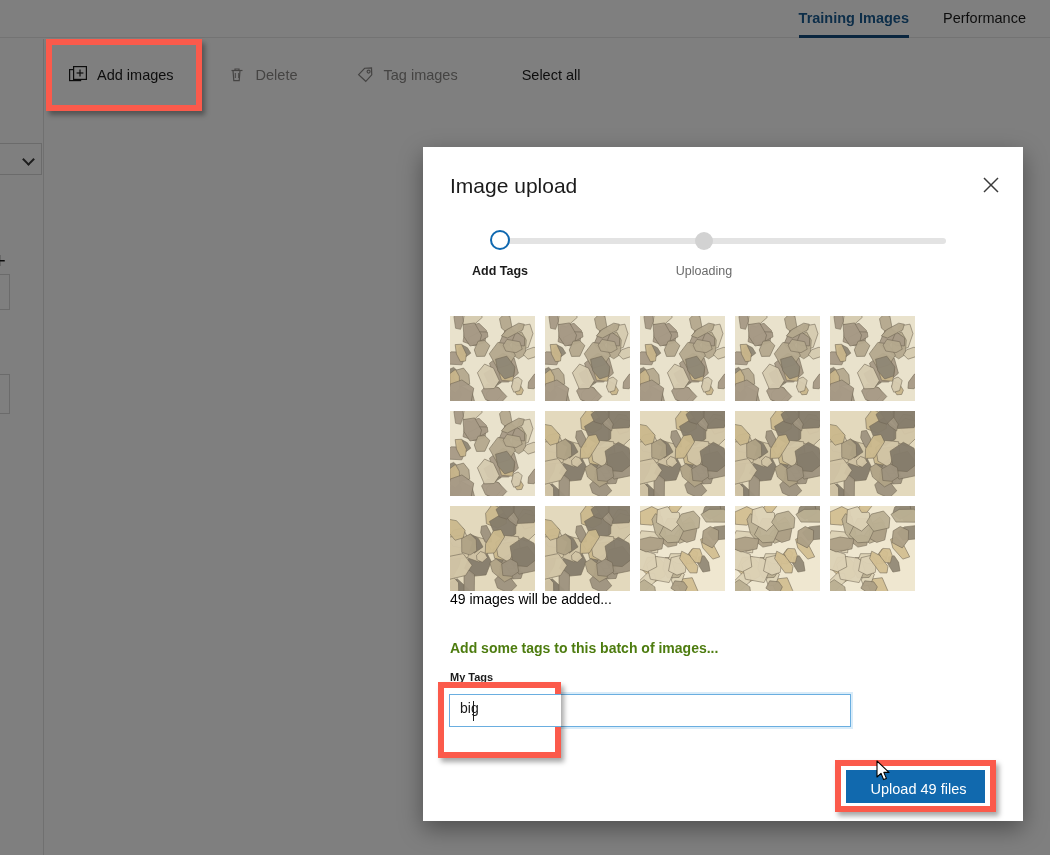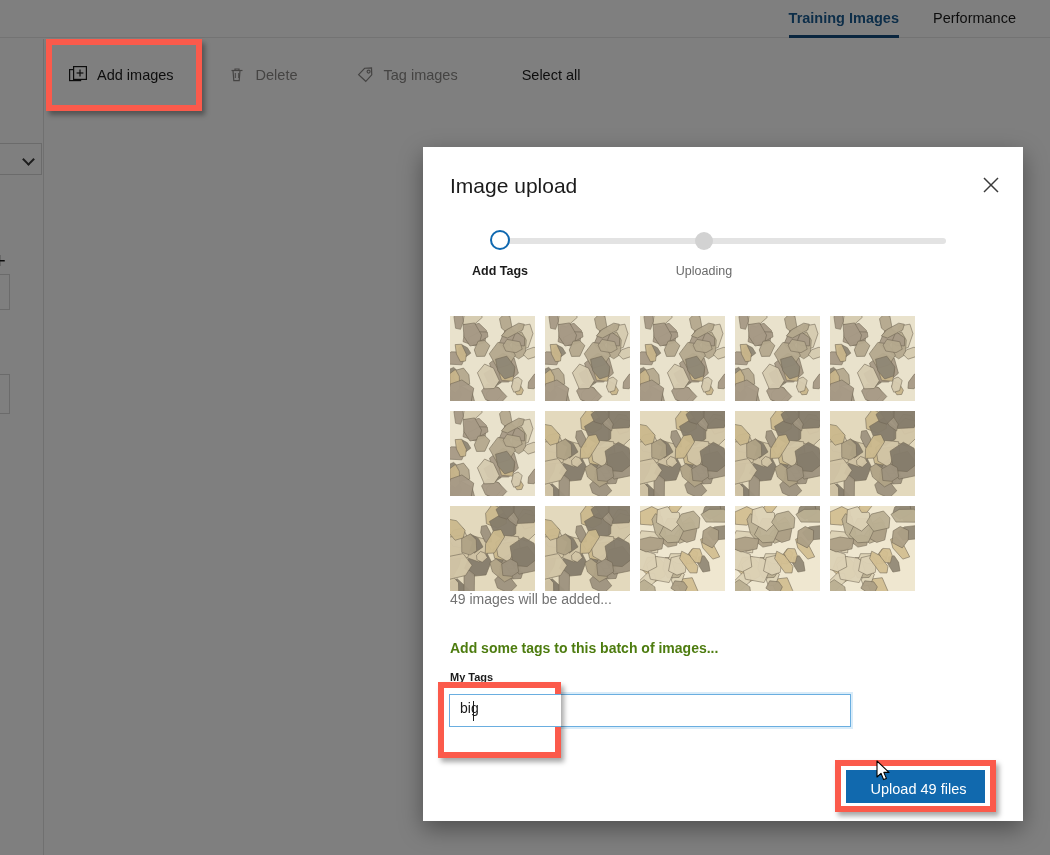--- a/index.html
+++ b/index.html
@@ -14,21 +14,21 @@
   #app-page {
     position: absolute; inset: 0;
     background: #ffffff;
   }
   .topbar {
     position: absolute; left: 0; top: 0; width: 1050px; height: 38px;
     background: #ffffff;
     border-bottom: 1px solid #e6e6e6;
   }
   .tabs {
-    position: absolute; right: 34px; top: 0; height: 38px;
+    position: absolute; right: 24px; top: 0; height: 38px;
     display: flex; align-items: flex-start; gap: 34px;
   }
   .tab {
     font-size: 14.5px; color: #1b1b1b; padding-top: 10px;
     height: 38px; position: relative; white-space: nowrap;
   }
   .tab.active { color: #1b5c92; font-weight: 600; }
   .tab.active::after {
     content: ""; position: absolute; left: 0; right: 0; bottom: 0;
     height: 3px; background: #134a7c;
@@ -125,21 +125,21 @@
     display: flex; flex-wrap: wrap; gap: 10px;
   }
   .thumb {
     width: 85px; height: 85px; overflow: hidden; position: relative;
     background: #cdbd93;
   }
   .thumb svg { display: block; width: 85px; height: 85px; }
 
   .thumb-caption {
     position: absolute; left: 27px; top: 444px;
-    font-size: 14px; color: #737373;
+    font-size: 14px; color: #000000;
   }
 
   .tag-prompt {
     position: absolute; left: 27px; top: 493px;
     font-size: 14px; color: #4d7c0f; font-weight: 700;
   }
   .tag-label {
     position: absolute; left: 27px; top: 524px;
     font-size: 11px; color: #1b1b1b; font-weight: 700; text-align: center;
   }

